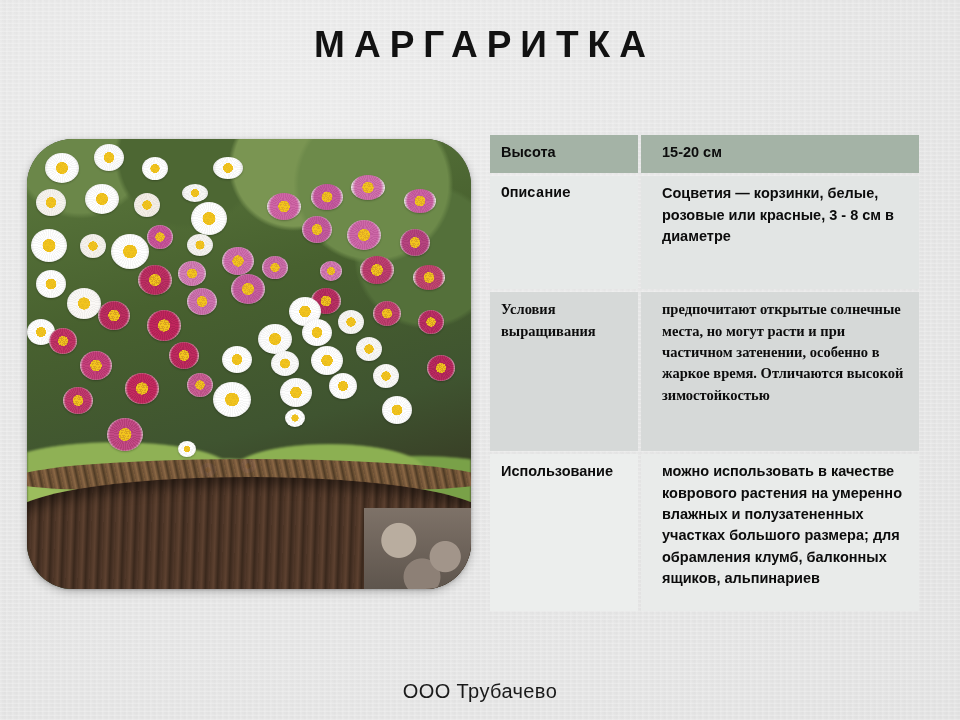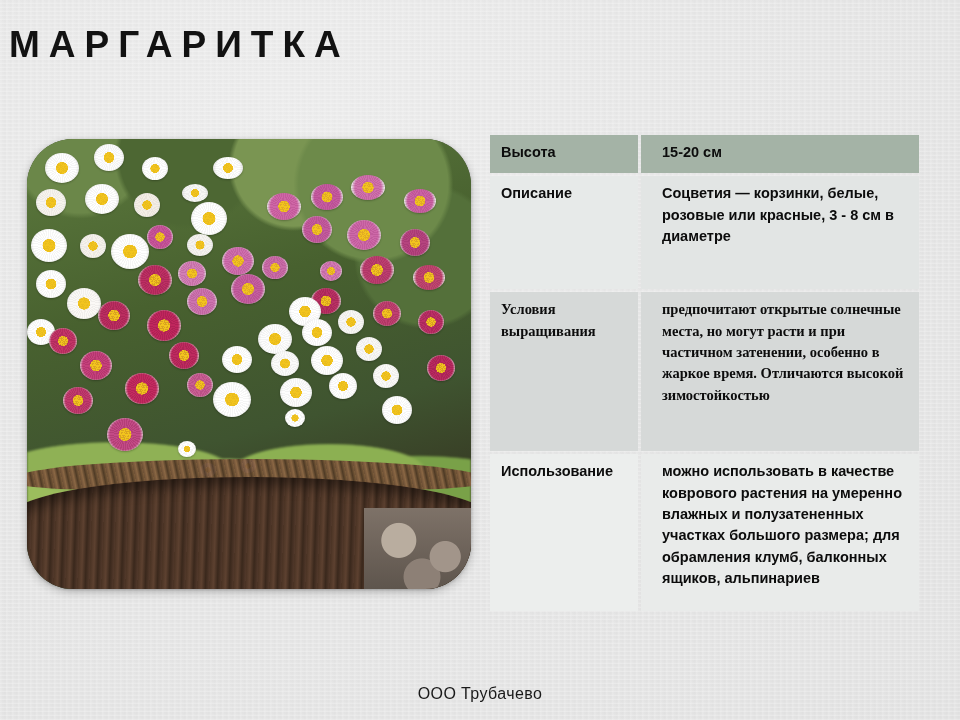--- a/index.html
+++ b/index.html
@@ -31,20 +31,21 @@
       repeating-linear-gradient(90deg, rgba(255,255,255,0.25) 0px, rgba(255,255,255,0) 3px, rgba(0,0,0,0.010) 5px, rgba(255,255,255,0) 6px);
     opacity: .8;
   }
 
   
   .title {
     position: absolute;
     top: 26px;
     left: 0;
     width: 960px;
+    text-align: center;
     font-size: 37px;
     font-weight: bold;
     letter-spacing: 9px;
     color: #121212;
     line-height: 1.05;
     text-indent: 9px;
   }
   .subtitle {
     position: absolute;
     top: 82px;
@@ -187,32 +188,32 @@
   tr.body-b td { background: #e7eae9; }
   tr.body-b td.value-cell { background: #e2e5e4; }
   tr.body-c td { background: #d6d9d8; font-family: Liberation Serif, serif; }
   tr.body-d td { background: #eceeed; }
   tr.body-d td.value-cell { background: #e9ebea; }
 
   td.label-cell { padding-left: 11px; }
   td.value-cell { padding-left: 21px; }
 
   .pad-tall-a { height: 148px; }
-  .pad-tall-b { height: 96px; }
+  .pad-tall-b { height: 96px; font-family: Liberation Mono, monospace; }
   .pad-tall-c { height: 142px; }
   .pad-tall-d { height: 140px; }
 
   
   .footer {
     position: absolute;
     left: 0;
     bottom: 17px;
     width: 960px;
     text-align: center;
-    font-size: 16px;
+    font-size: 20px;
     font-weight: normal;
     color: #1a1a1a;
     letter-spacing: .4px;
   }
 </style>
 </head>
 <body>
 
 <div class="slide">
 

